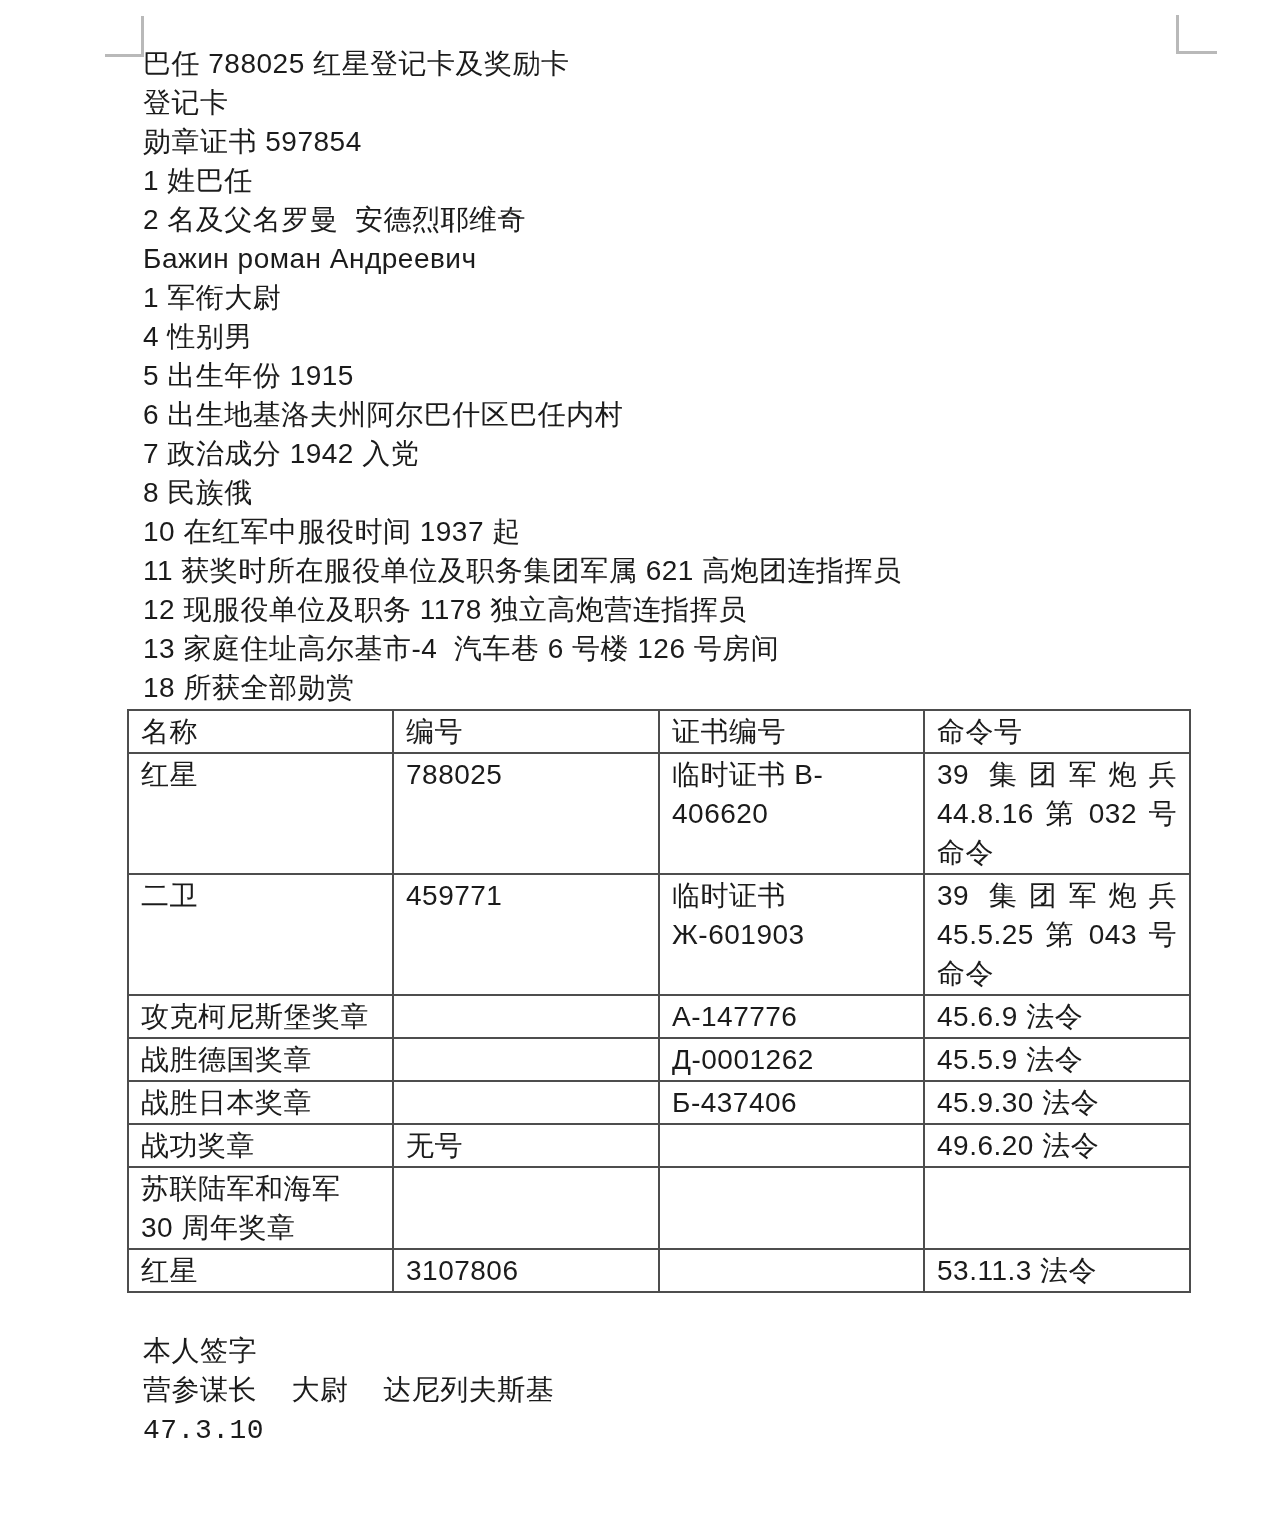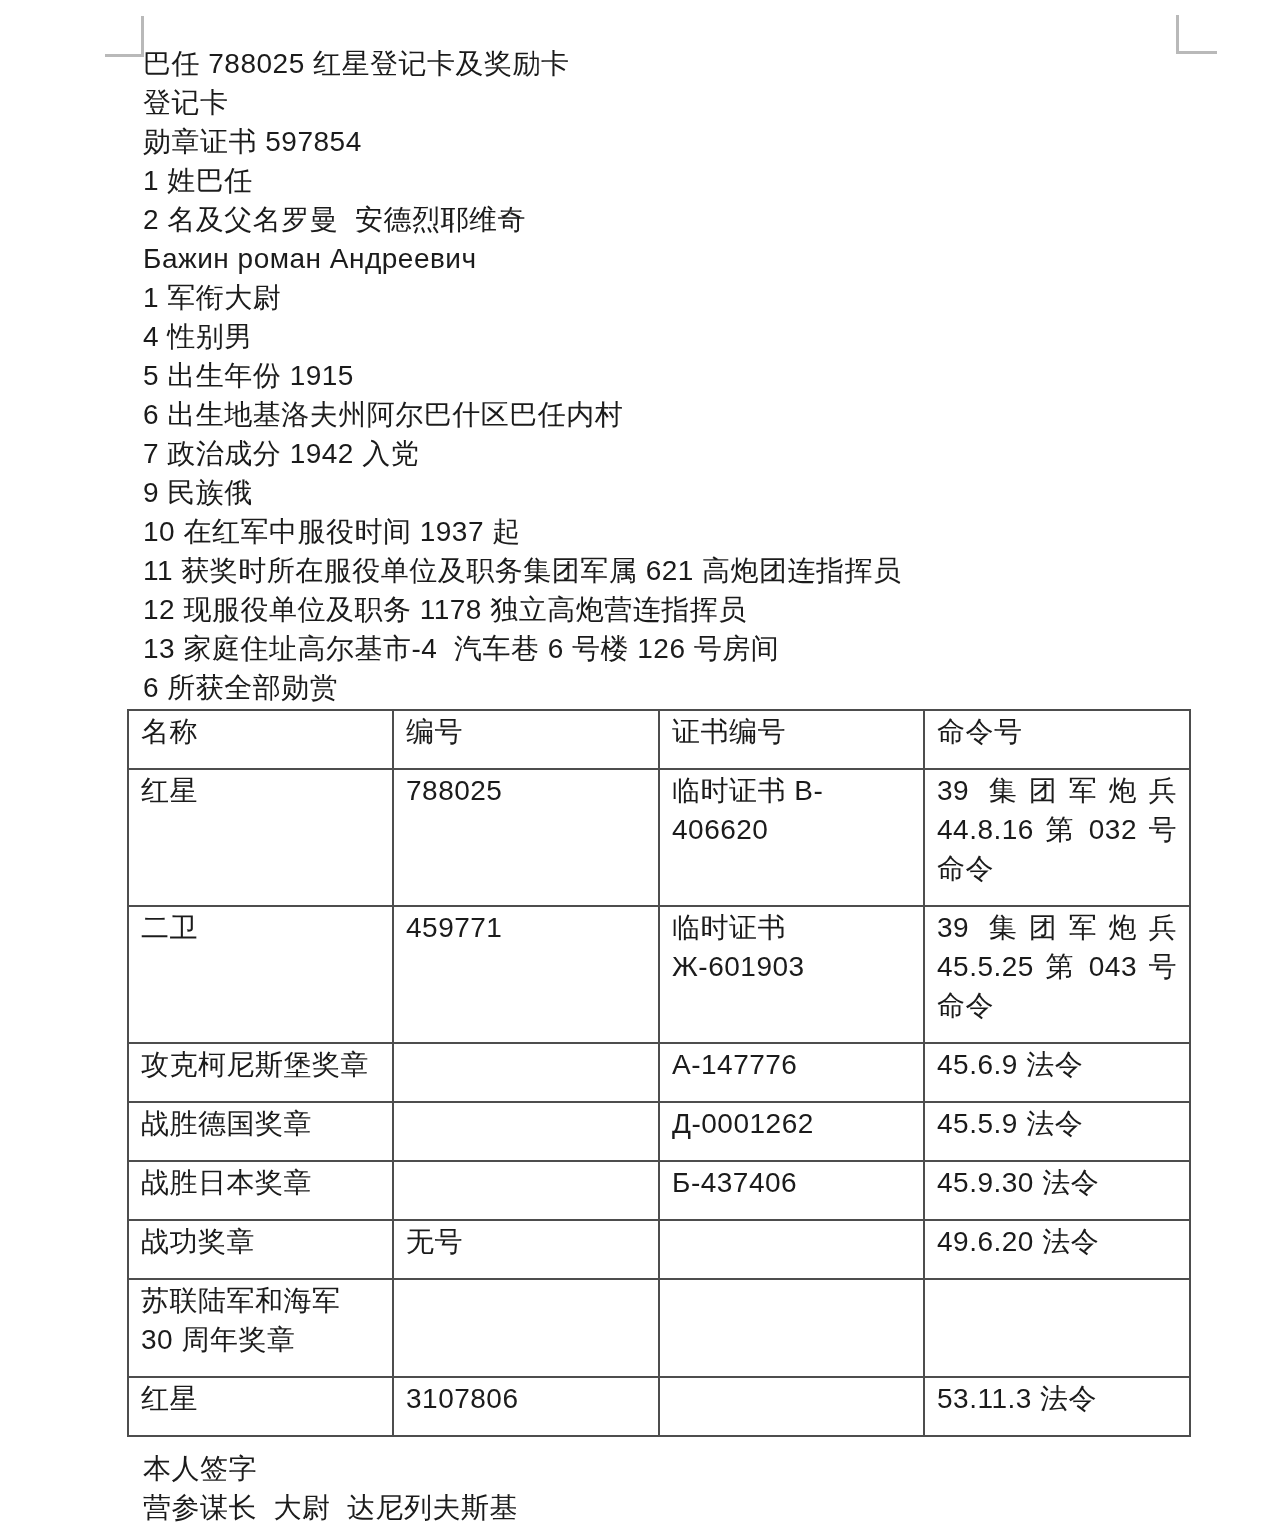--- a/index.html
+++ b/index.html
@@ -46,31 +46,32 @@
     margin-top: 2px;
   }
   table.awards th,
   table.awards td {
     border: 2px solid #4d4d4d;
     vertical-align: top;
     text-align: left;
     font-weight: normal;
     font-size: 28px;
     line-height: 39px;
-    padding: 1px 12px 17px 12px;
+    padding: 1px 12px 1px 12px;
     letter-spacing: 0.5px;
     overflow: hidden;
     white-space: pre-wrap;
   }
   table.awards td.order-cell {
     text-align: justify;
     text-justify: inter-character;
   }
   .footer {
-    margin-top: 12px;
+    margin-top: 40px;
+    font-family: Liberation Mono, monospace;
   }
 </style>
 </head>
 <body>
 
 <div class="page">
 
   <div class="crop-tl"></div>
   <div class="crop-tr"></div>
 
@@ -80,26 +81,26 @@
     <div class="line">登记卡</div>
     <div class="line">勋章证书 597854</div>
     <div class="line">1 姓巴任</div>
     <div class="line">2 名及父名罗曼  安德烈耶维奇</div>
     <div class="line">Бажин роман Андреевич</div>
     <div class="line">1 军衔大尉</div>
     <div class="line">4 性别男</div>
     <div class="line">5 出生年份 1915</div>
     <div class="line">6 出生地基洛夫州阿尔巴什区巴任内村</div>
     <div class="line">7 政治成分 1942 入党</div>
-    <div class="line">9 民族俄</div>
+    <div class="line">8 民族俄</div>
     <div class="line">10 在红军中服役时间 1937 起</div>
     <div class="line">11 获奖时所在服役单位及职务集团军属 621 高炮团连指挥员</div>
     <div class="line">12 现服役单位及职务 1178 独立高炮营连指挥员</div>
     <div class="line">13 家庭住址高尔基市-4  汽车巷 6 号楼 126 号房间</div>
-    <div class="line">6 所获全部勋赏</div>
+    <div class="line">18 所获全部勋赏</div>
 
     <table class="awards">
       <colgroup>
         <col style="width:265px">
         <col style="width:266px">
         <col style="width:265px">
         <col style="width:266px">
       </colgroup>
       <thead>
         <tr id="awards-head-row">

